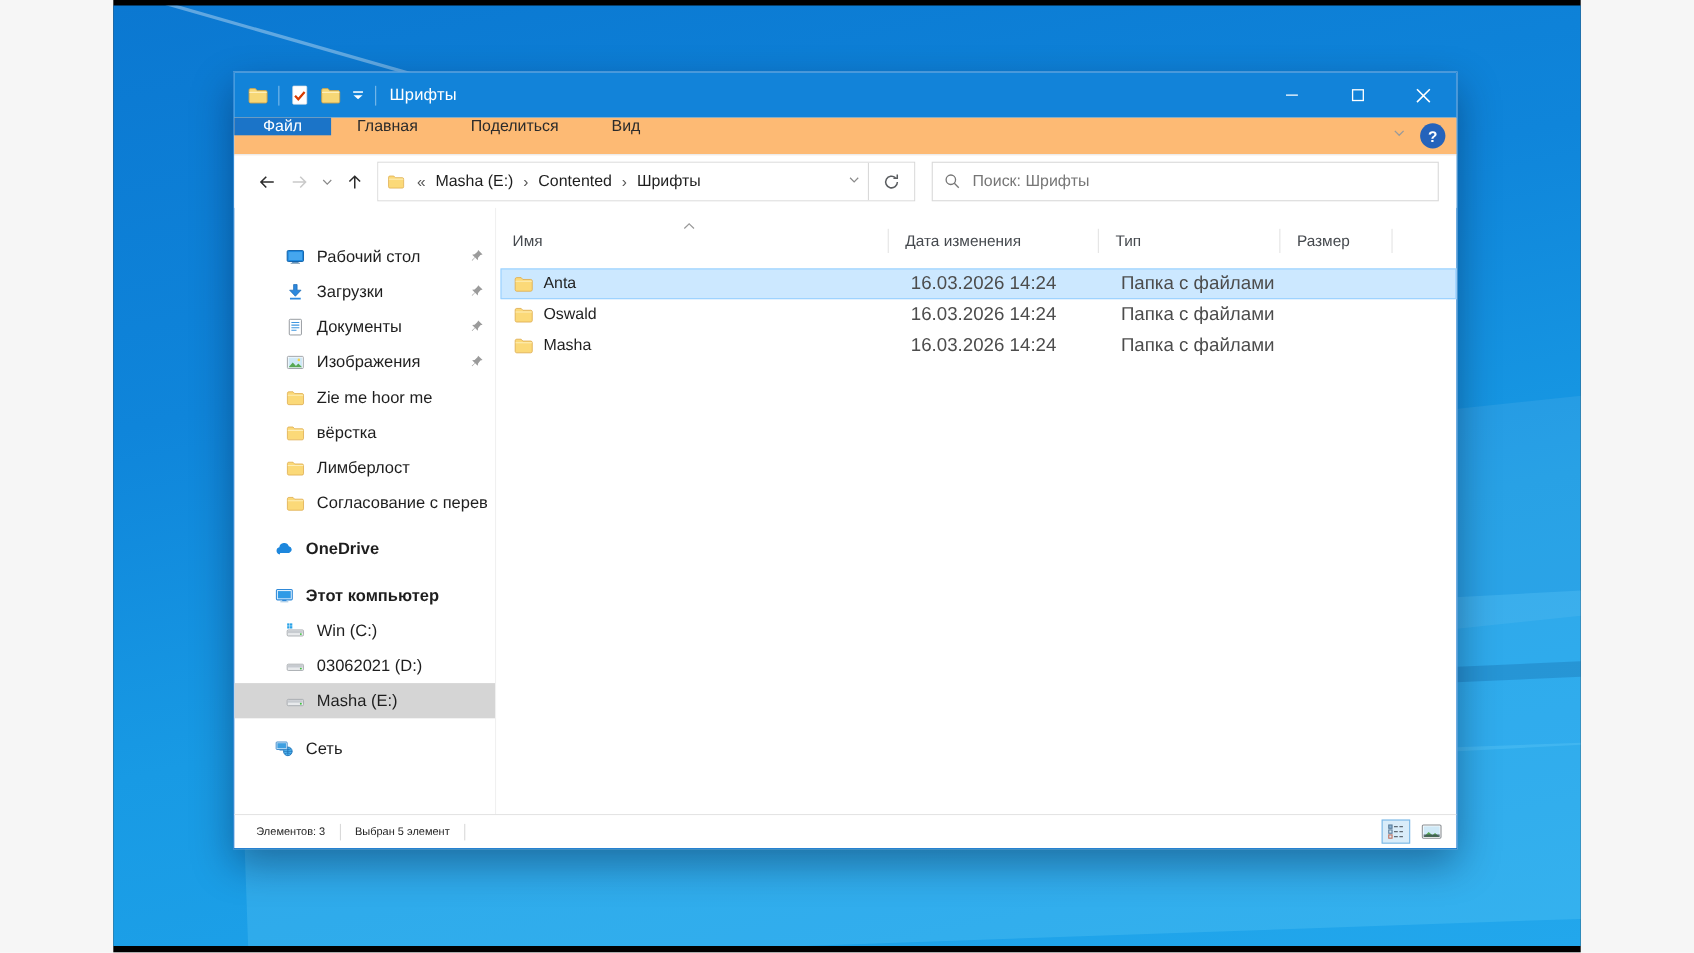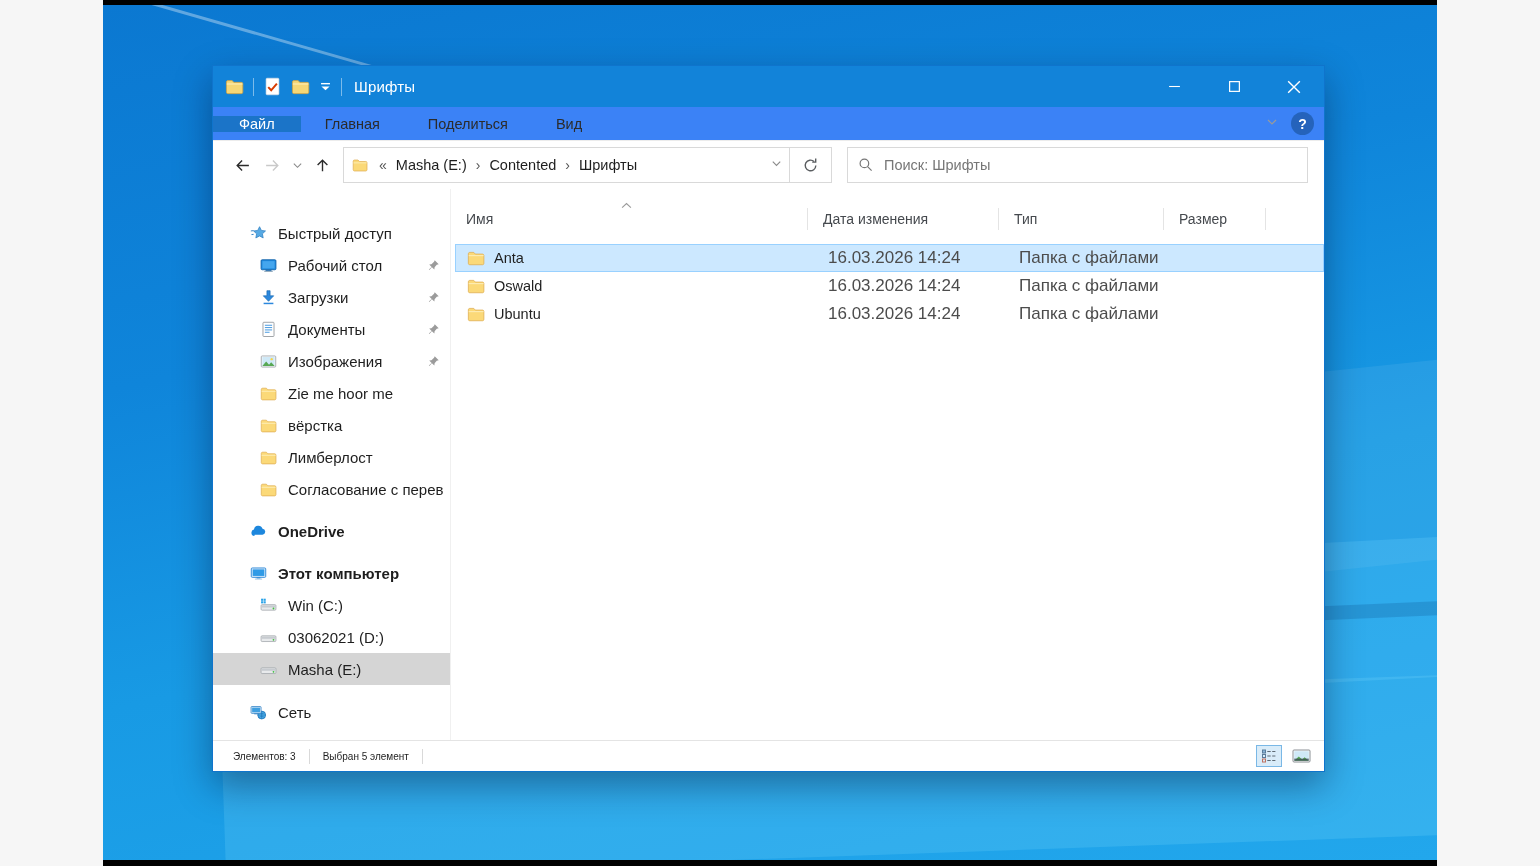--- a/index.html
+++ b/index.html
@@ -31,21 +31,21 @@
   
   .titlebar { height:41px; background:#1283d9; display:flex; align-items:center; color:#fff; flex:0 0 auto; }
   .qat { display:flex; align-items:center; gap:9px; padding-left:12px; }
   .qat svg { display:block; }
   .qat-sep { width:1px; height:18px; background:rgba(255,255,255,.45); }
   .win-title { margin-left:12px; font-size:15px; letter-spacing:.2px; }
   .caption-btns { margin-left:auto; display:flex; height:100%; }
   .cap-btn { width:60px; height:100%; display:flex; align-items:center; justify-content:center; }
 
   
-  .tabstrip { height:34px; background:#3b82f6; display:flex; align-items:center; border-bottom:1px solid #ececec; flex:0 0 auto; position:relative; }
+  .tabstrip { height:34px; background:#fdba74; display:flex; align-items:flex-start; border-bottom:1px solid #ececec; flex:0 0 auto; position:relative; }
   .tab { display:flex; align-items:center; padding:0 24px; font-size:14.5px; color:#2b2b2b; }
   .tab-file { background:#1b74c8; color:#fff; padding:0 26px; }
   .tabstrip-right { position:absolute; right:10px; top:0; height:100%; display:flex; align-items:center; gap:12px; }
   .help-btn { width:23px; height:23px; border-radius:50%; background:#2563bb; color:#fff; font-weight:bold;
               font-size:14px; display:flex; align-items:center; justify-content:center; }
 
   
   .toolbar { height:48px; background:#fff; display:flex; align-items:center; padding:0 16px 0 14px; flex:0 0 auto; }
   .navbtn { width:30px; height:30px; display:flex; align-items:center; justify-content:center; }
   .navbtn.small { width:20px; }
@@ -232,29 +232,20 @@
             </svg>
         </span>
         <input type="text" placeholder="Поиск: Шрифты" style="">
       </div>
     </div>
 
     <div class="content">
 
       <div class="sidebar">
 
-        <div class="sb-item lvl0">
-          <span class="sb-ic">
-            <svg width="17" height="17" viewBox="0 0 16 16">
-                <path d="M9 1.6l1.7 3.5 3.9.5-2.9 2.7.7 3.9L9 10.3l-3.5 1.9.7-3.9-2.8-2.7 3.9-.5z" fill="#56a9e3" stroke="#2e7fc2" stroke-width=".7"></path>
-                <path d="M.8 5.6l2.6-.3M1.4 9l2-.2" stroke="#2e7fc2" stroke-width=".9"></path>
-              </svg>
-          </span>
-          <span class="sb-label">Быстрый доступ</span>
-        </div>
 
         <div class="sb-item lvl1">
           <span class="sb-ic">
             <svg width="17" height="17" viewBox="0 0 16 16">
                 <rect x="1" y="2.6" width="14" height="9.4" rx="1" fill="#1f8ae0" stroke="#0f5fa6" stroke-width=".8"></rect>
                 <rect x="2.3" y="3.9" width="11.4" height="6.8" fill="#45a6ee"></rect>
                 <rect x="5.2" y="12" width="5.6" height="1" fill="#0f5fa6"></rect>
                 <rect x="4" y="13.1" width="8" height="1" fill="#96adbf"></rect>
               </svg>
           </span>
@@ -481,21 +472,21 @@
           </div>
 
           <div class="cols row">
             <div class="c-name">
               <span style="display:flex;">
                 <svg width="18" height="18" viewBox="0 0 16 16">
                     <path d="M1.2 4.2c0-.7.5-1.2 1.2-1.2h3.6l1.4 1.5h6.4c.7 0 1.2.5 1.2 1.2v7.1c0 .7-.5 1.2-1.2 1.2H2.4c-.7 0-1.2-.5-1.2-1.2z" fill="#fbd978" stroke="#dfae52" stroke-width=".7"></path>
                     <path d="M1.5 5.9h13.2" stroke="#fdeeb9" stroke-width=".9"></path>
                   </svg>
               </span>
-              <span>Ubuntu</span>
+              <span>Masha</span>
             </div>
             <div class="c-date">16.03.2026 14:24</div>
             <div class="c-type">Папка с файлами</div>
             <div class="c-size"></div>
           </div>
 
         </div>
       </div>
     </div>
 

